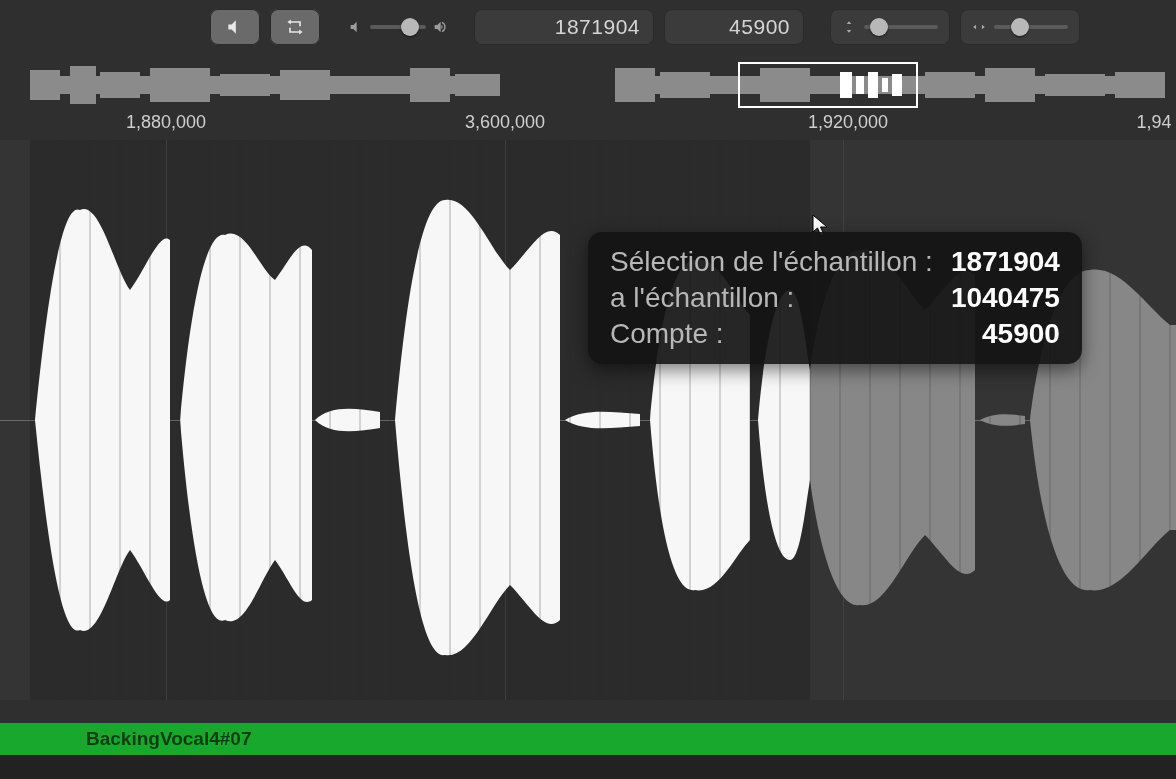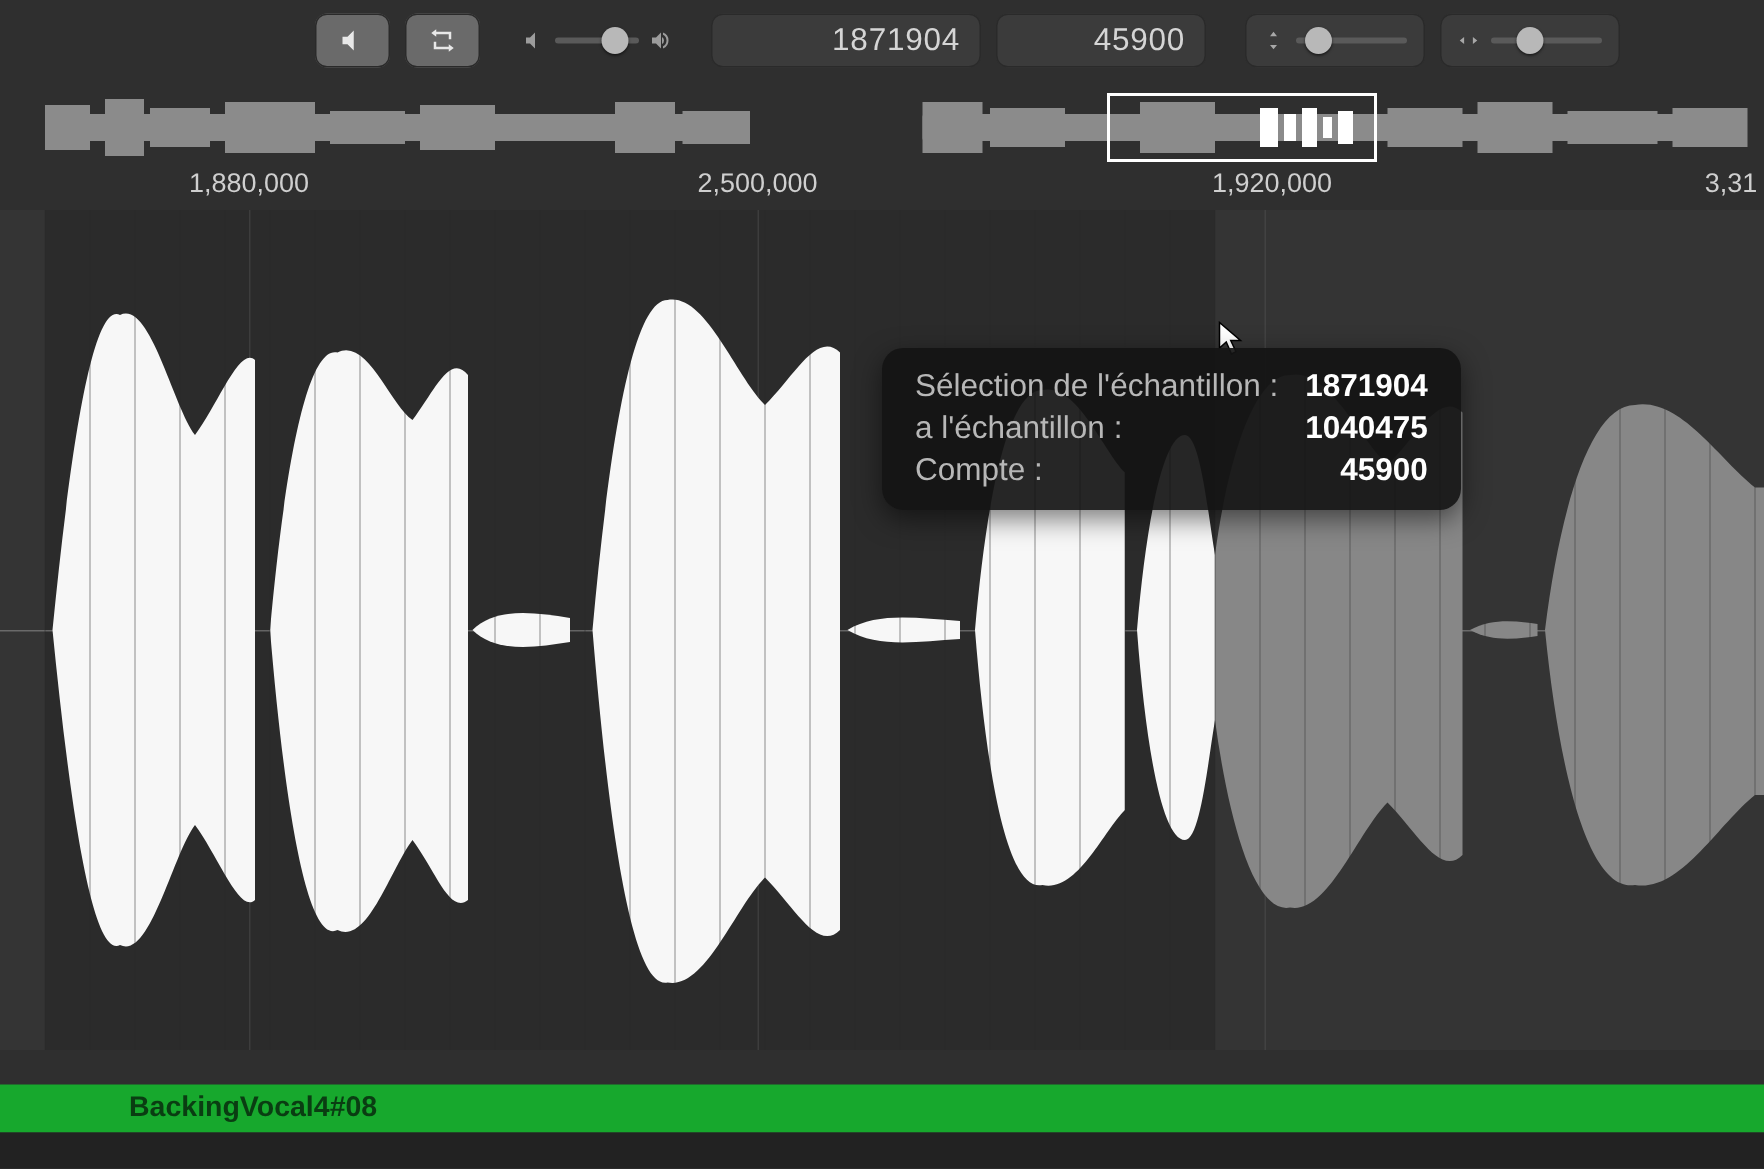--- a/index.html
+++ b/index.html
@@ -67,21 +67,21 @@
     position:absolute; top:0; bottom:0; background:#2b2b2b;
   }
   .gridline { position:absolute; top:0; bottom:0; width:1px; background:#5e5e5e; opacity:.35; }
   .wavewrap svg.wave { position:absolute; inset:0; }
   .midline { position:absolute; left:0; right:0; top:50%; height:1px; background:#bbb; opacity:.4; }
 
   
   .tooltip {
     position:absolute; left:588px; top:232px; padding:14px 22px;
     background:rgba(20,20,20,0.92); border-radius:14px; color:#cfcfcf;
-    font-size:21px; box-shadow:0 6px 18px rgba(0,0,0,.5);
+    font-size:28px; box-shadow:0 6px 18px rgba(0,0,0,.5);
     display:flex; flex-direction:column; gap:4px; min-width:380px;
   }
   .tooltip .row { display:flex; justify-content:space-between; gap:18px;}
   .tooltip .row .lab { color:#b7b7b7; }
   .tooltip .row .val { color:#ffffff; font-weight:600; font-variant-numeric:tabular-nums;}
 
   .cursor-arrow {
     position:absolute; left:812px; top:214px; width:18px; height:24px; color:#fff;
   }
   .cursor-arrow svg { width:18px; height:24px; fill:#fff; stroke:#000; stroke-width:1;}
@@ -193,23 +193,23 @@
       <rect x="985" y="10" width="50" height="34"></rect>
       <rect x="1045" y="16" width="60" height="22"></rect>
       <rect x="1115" y="14" width="50" height="26"></rect>
     </g>
   </svg>
   <div class="viewrect" style="left:738px; width:180px;"></div>
 </div>
 
 <div class="ruler">
   <div class="tick" style="left:166px"><span>1,880,000</span></div>
-  <div class="tick" style="left:505px"><span>2,500,000</span></div>
+  <div class="tick" style="left:505px"><span>3,600,000</span></div>
   <div class="tick" style="left:848px"><span>1,920,000</span></div>
-  <div class="tick" style="left:1154px"><span>3,31</span></div>
+  <div class="tick" style="left:1154px"><span>1,94</span></div>
 </div>
 
 <div class="wavewrap">
   <div class="selection" style="left:30px; width:780px;"></div>
   <div class="gridline" style="left:166px"></div>
   <div class="gridline" style="left:505px"></div>
   <div class="gridline" style="left:843px"></div>
   <div class="midline"></div>
 
   <svg class="wave" viewBox="0 0 1176 560" preserveAspectRatio="none">
@@ -281,17 +281,17 @@
     <span class="lab">a l'échantillon :</span>
     <span class="val">1040475</span>
   </div>
   <div class="row">
     <span class="lab">Compte :</span>
     <span class="val">45900</span>
   </div>
 </div>
 
 <div class="footer">
-  <span>BackingVocal4#08</span>
+  <span>BackingVocal4#07</span>
 </div>
 <div class="footer-bot"></div>
 
 </div>
 
 </body></html>

